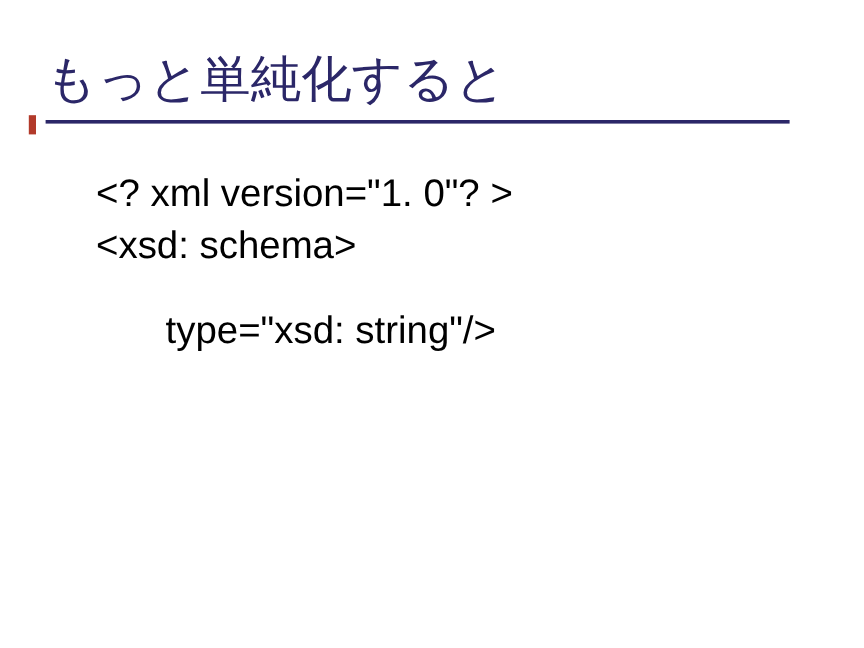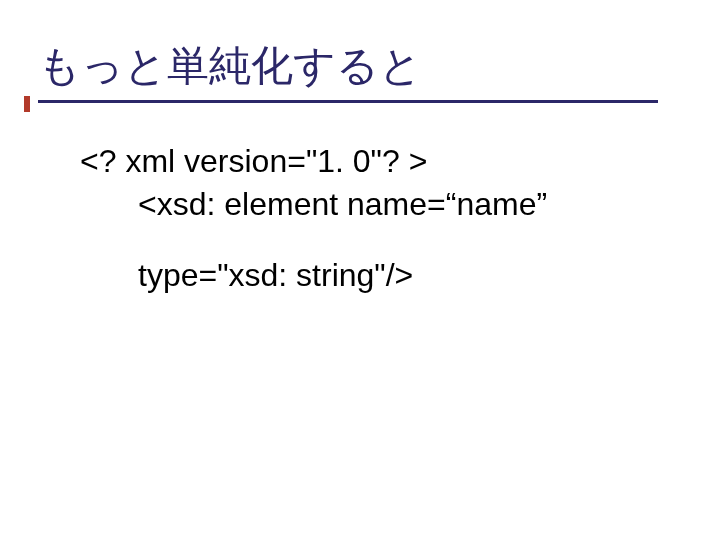--- a/index.html
+++ b/index.html
@@ -71,18 +71,18 @@
 
   <div class="title-wrap">
     <h1 class="title">もっと単純化すると</h1>
     <div class="rule">
       <div class="tick"></div>
     </div>
   </div>
 
   <div class="body">
     <div>&lt;? xml version="1. 0"? &gt;</div>
-    <div class="indent">&lt;xsd: element name=“name”</div>
+    <div>&lt;xsd: schema&gt;</div>
     <div class="gap"></div>
     <div class="indent">type="xsd: string"/&gt;</div>
   </div>
 
 </div>
 
 </body></html>

